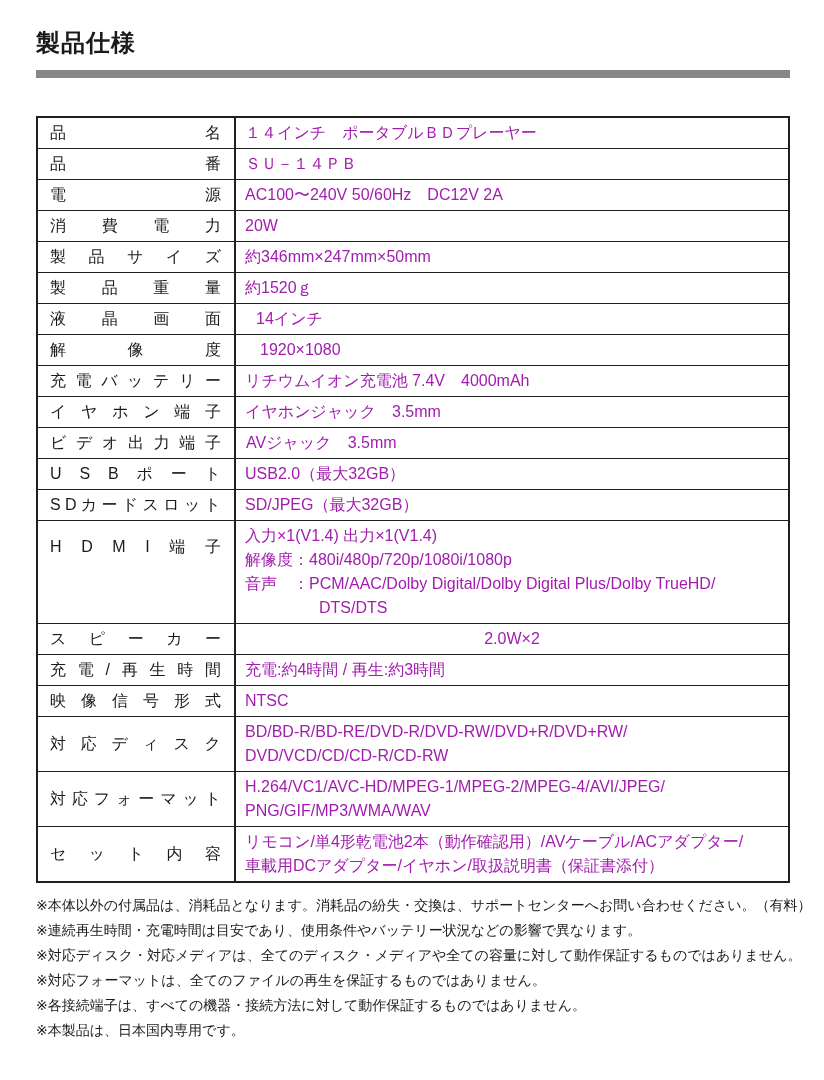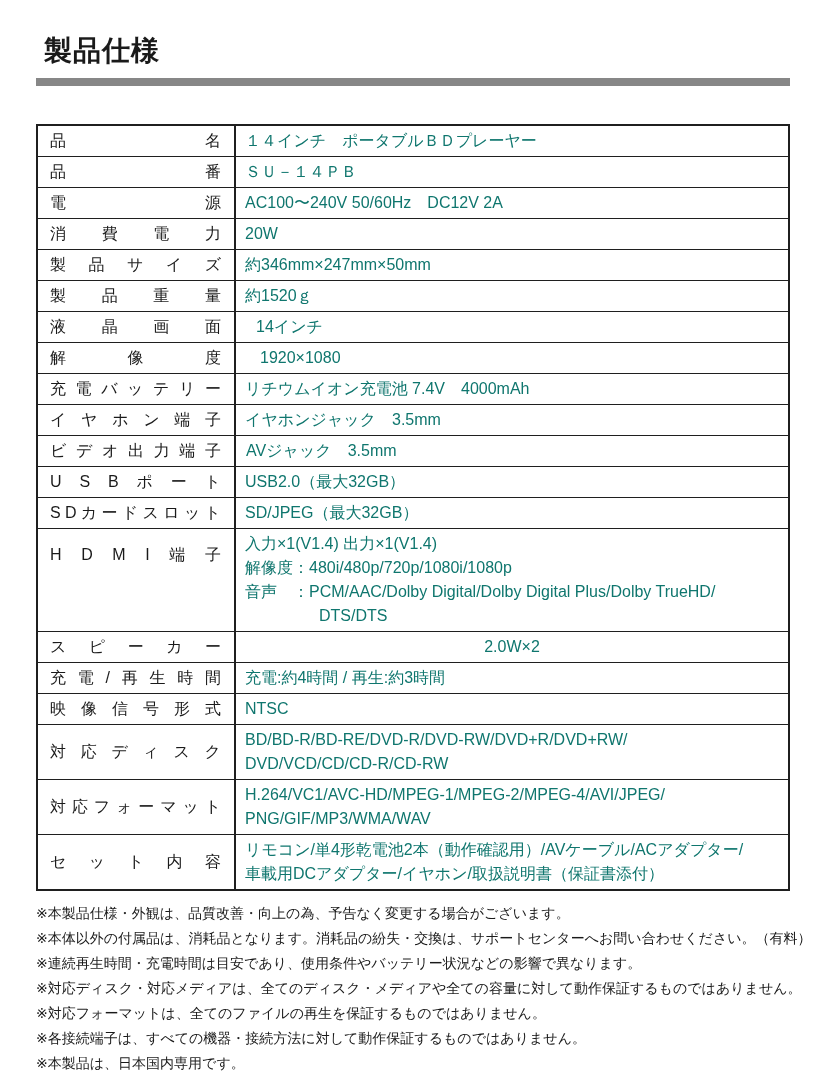--- a/index.html
+++ b/index.html
@@ -12,24 +12,24 @@
     font-family: "Liberation Sans", "DejaVu Sans", sans-serif;
     color: #1a1a1a;
     overflow: hidden;
   }
   .page {
     width: 824px;
     height: 1080px;
     padding: 26px 34px 0 36px;
   }
   .page-title {
-    font-size: 28px;
+    font-size: 24px;
     font-weight: bold;
     line-height: 34px;
-    margin: 8px;
+    margin: 0;
     letter-spacing: 1px;
     color: #1a1a1a;
   }
   .accent-bar {
     height: 8px;
     width: 754px;
     background: #878787;
     margin-top: 10px;
     margin-bottom: 38px;
   }
@@ -62,21 +62,21 @@
     color: #1a1a1a;
   }
   .label-flex .lchar { display: inline-block; }
   .value-cell {
     padding: 3px 9px;
   }
   .value-line {
     font-size: 16px;
     line-height: 24px;
     white-space: pre-wrap;
-    color: #0f766e;
+    color: #a21caf;
   }
   .value-line.indent {
     padding-left: 74px;
   }
   .footnotes {
     margin-top: 13px;
     width: 760px;
   }
   .footnote {
     font-size: 14px;
@@ -384,21 +384,20 @@
           </td>
           <td class="value-cell" style="border-color: rgb(31, 31, 31);">
             <div class="value-line">リモコン/単4形乾電池2本（動作確認用）/AVケーブル/ACアダプター/</div>
             <div class="value-line">車載用DCアダプター/イヤホン/取扱説明書（保証書添付）</div>
           </td>
         </tr>
       </tbody>
   </table>
 
   <div class="footnotes">
-      <div class="footnote">※本製品仕様・外観は、品質改善・向上の為、予告なく変更する場合がございます。</div>
       <div class="footnote">※本体以外の付属品は、消耗品となります。消耗品の紛失・交換は、サポートセンターへお問い合わせください。（有料）</div>
       <div class="footnote">※連続再生時間・充電時間は目安であり、使用条件やバッテリー状況などの影響で異なります。</div>
       <div class="footnote">※対応ディスク・対応メディアは、全てのディスク・メディアや全ての容量に対して動作保証するものではありません。</div>
       <div class="footnote">※対応フォーマットは、全てのファイルの再生を保証するものではありません。</div>
       <div class="footnote">※各接続端子は、すべての機器・接続方法に対して動作保証するものではありません。</div>
       <div class="footnote">※本製品は、日本国内専用です。</div>
     </div>
 
 </div>
 

